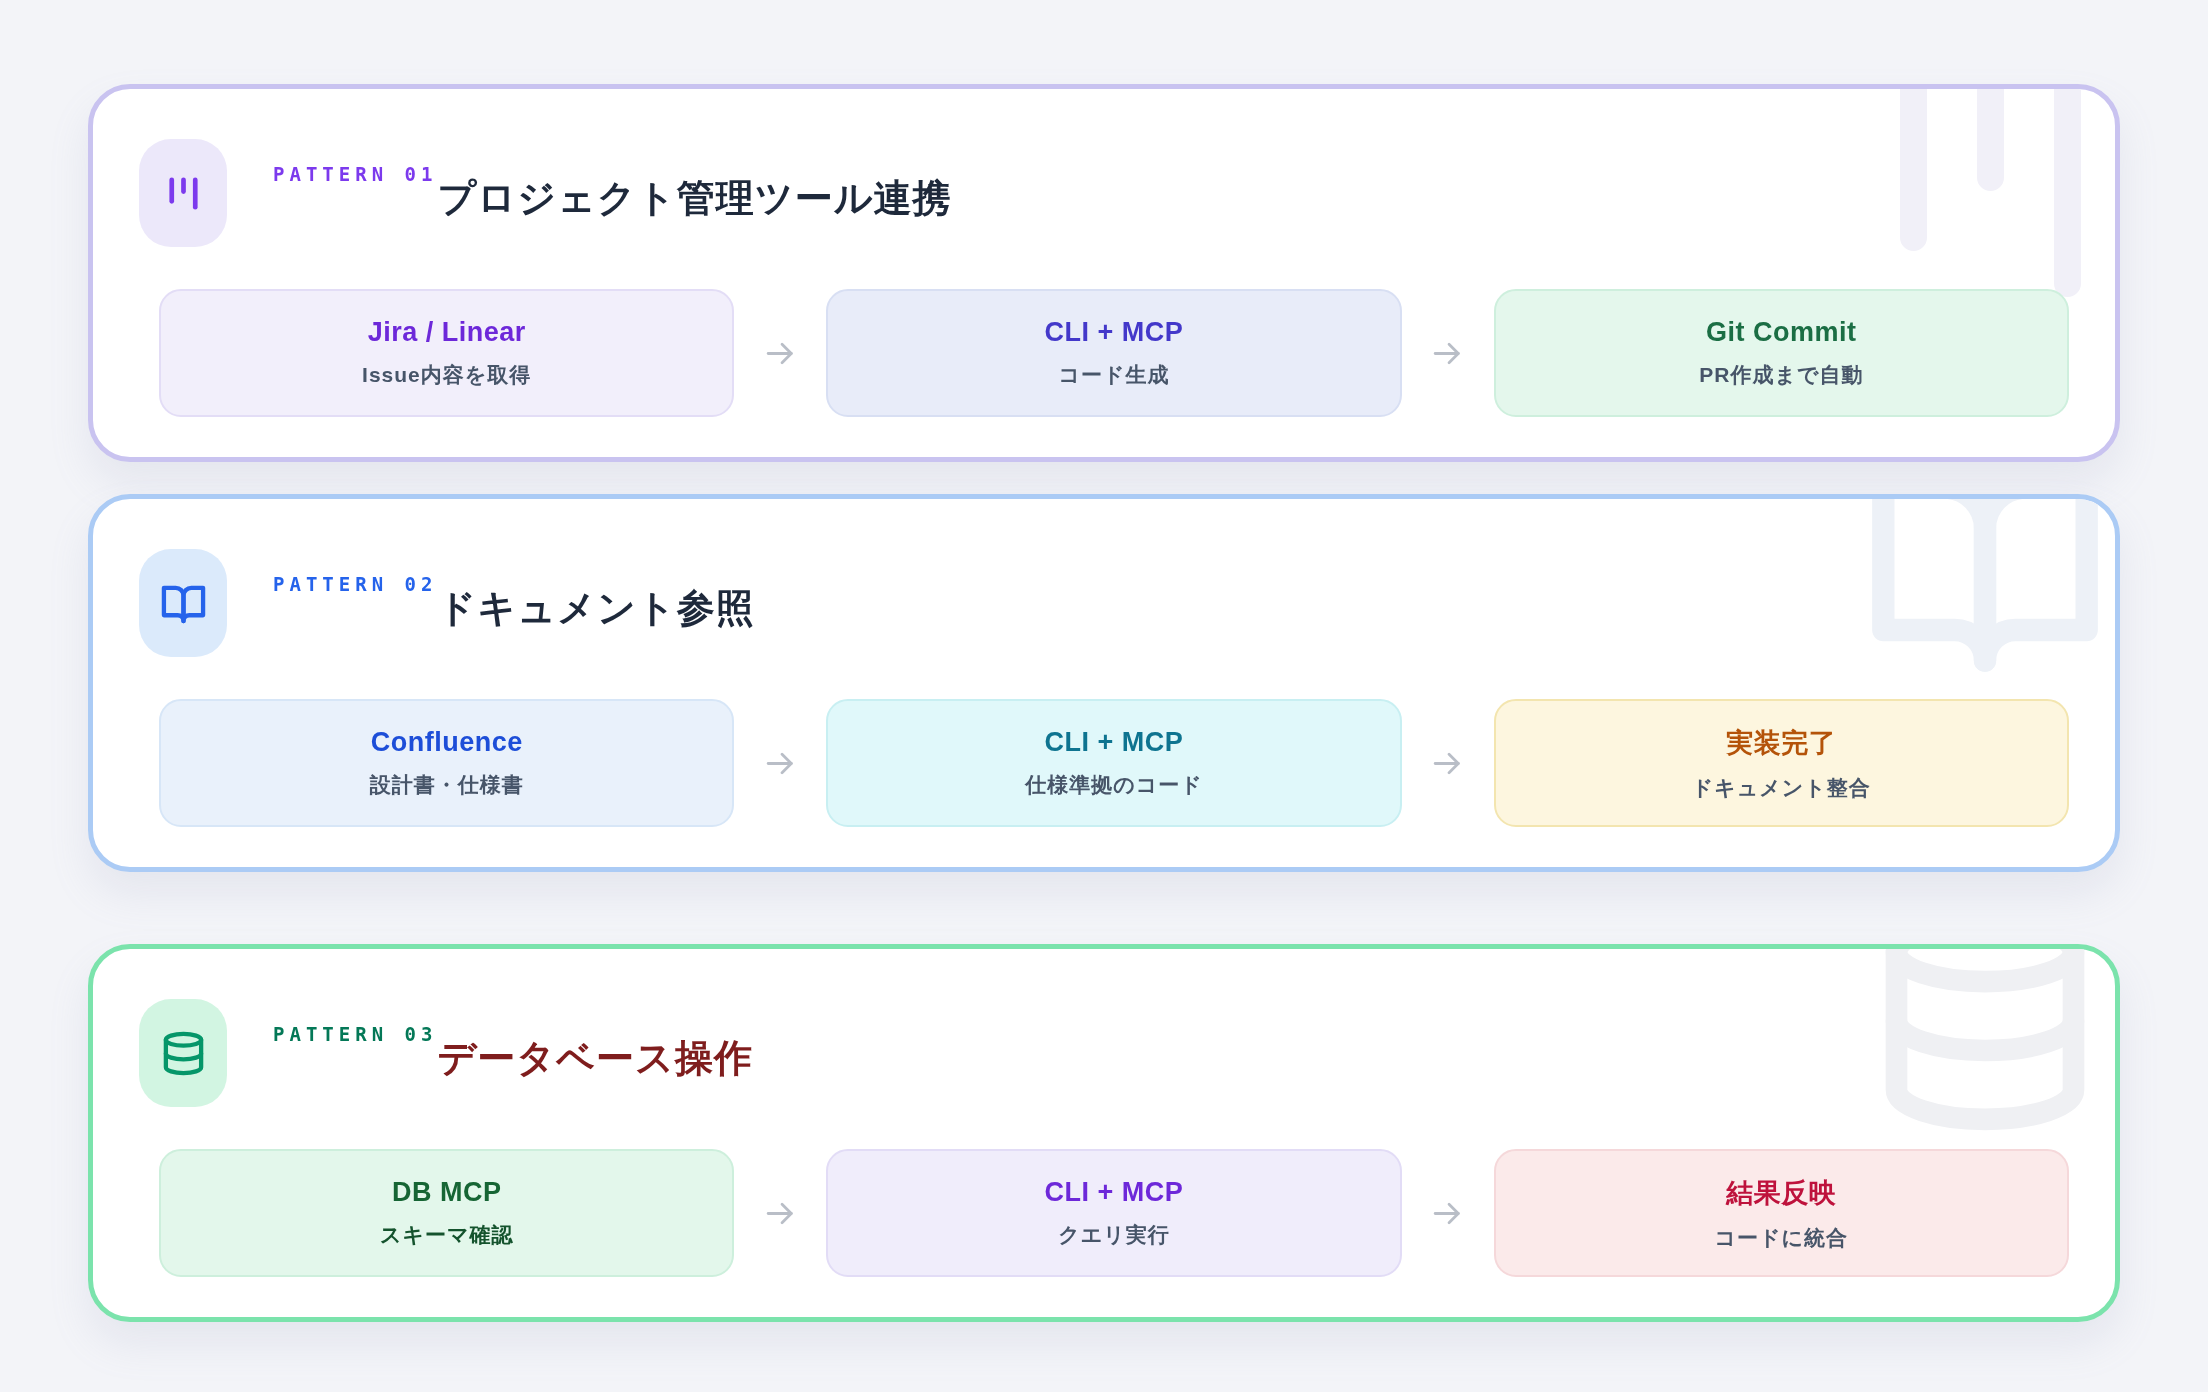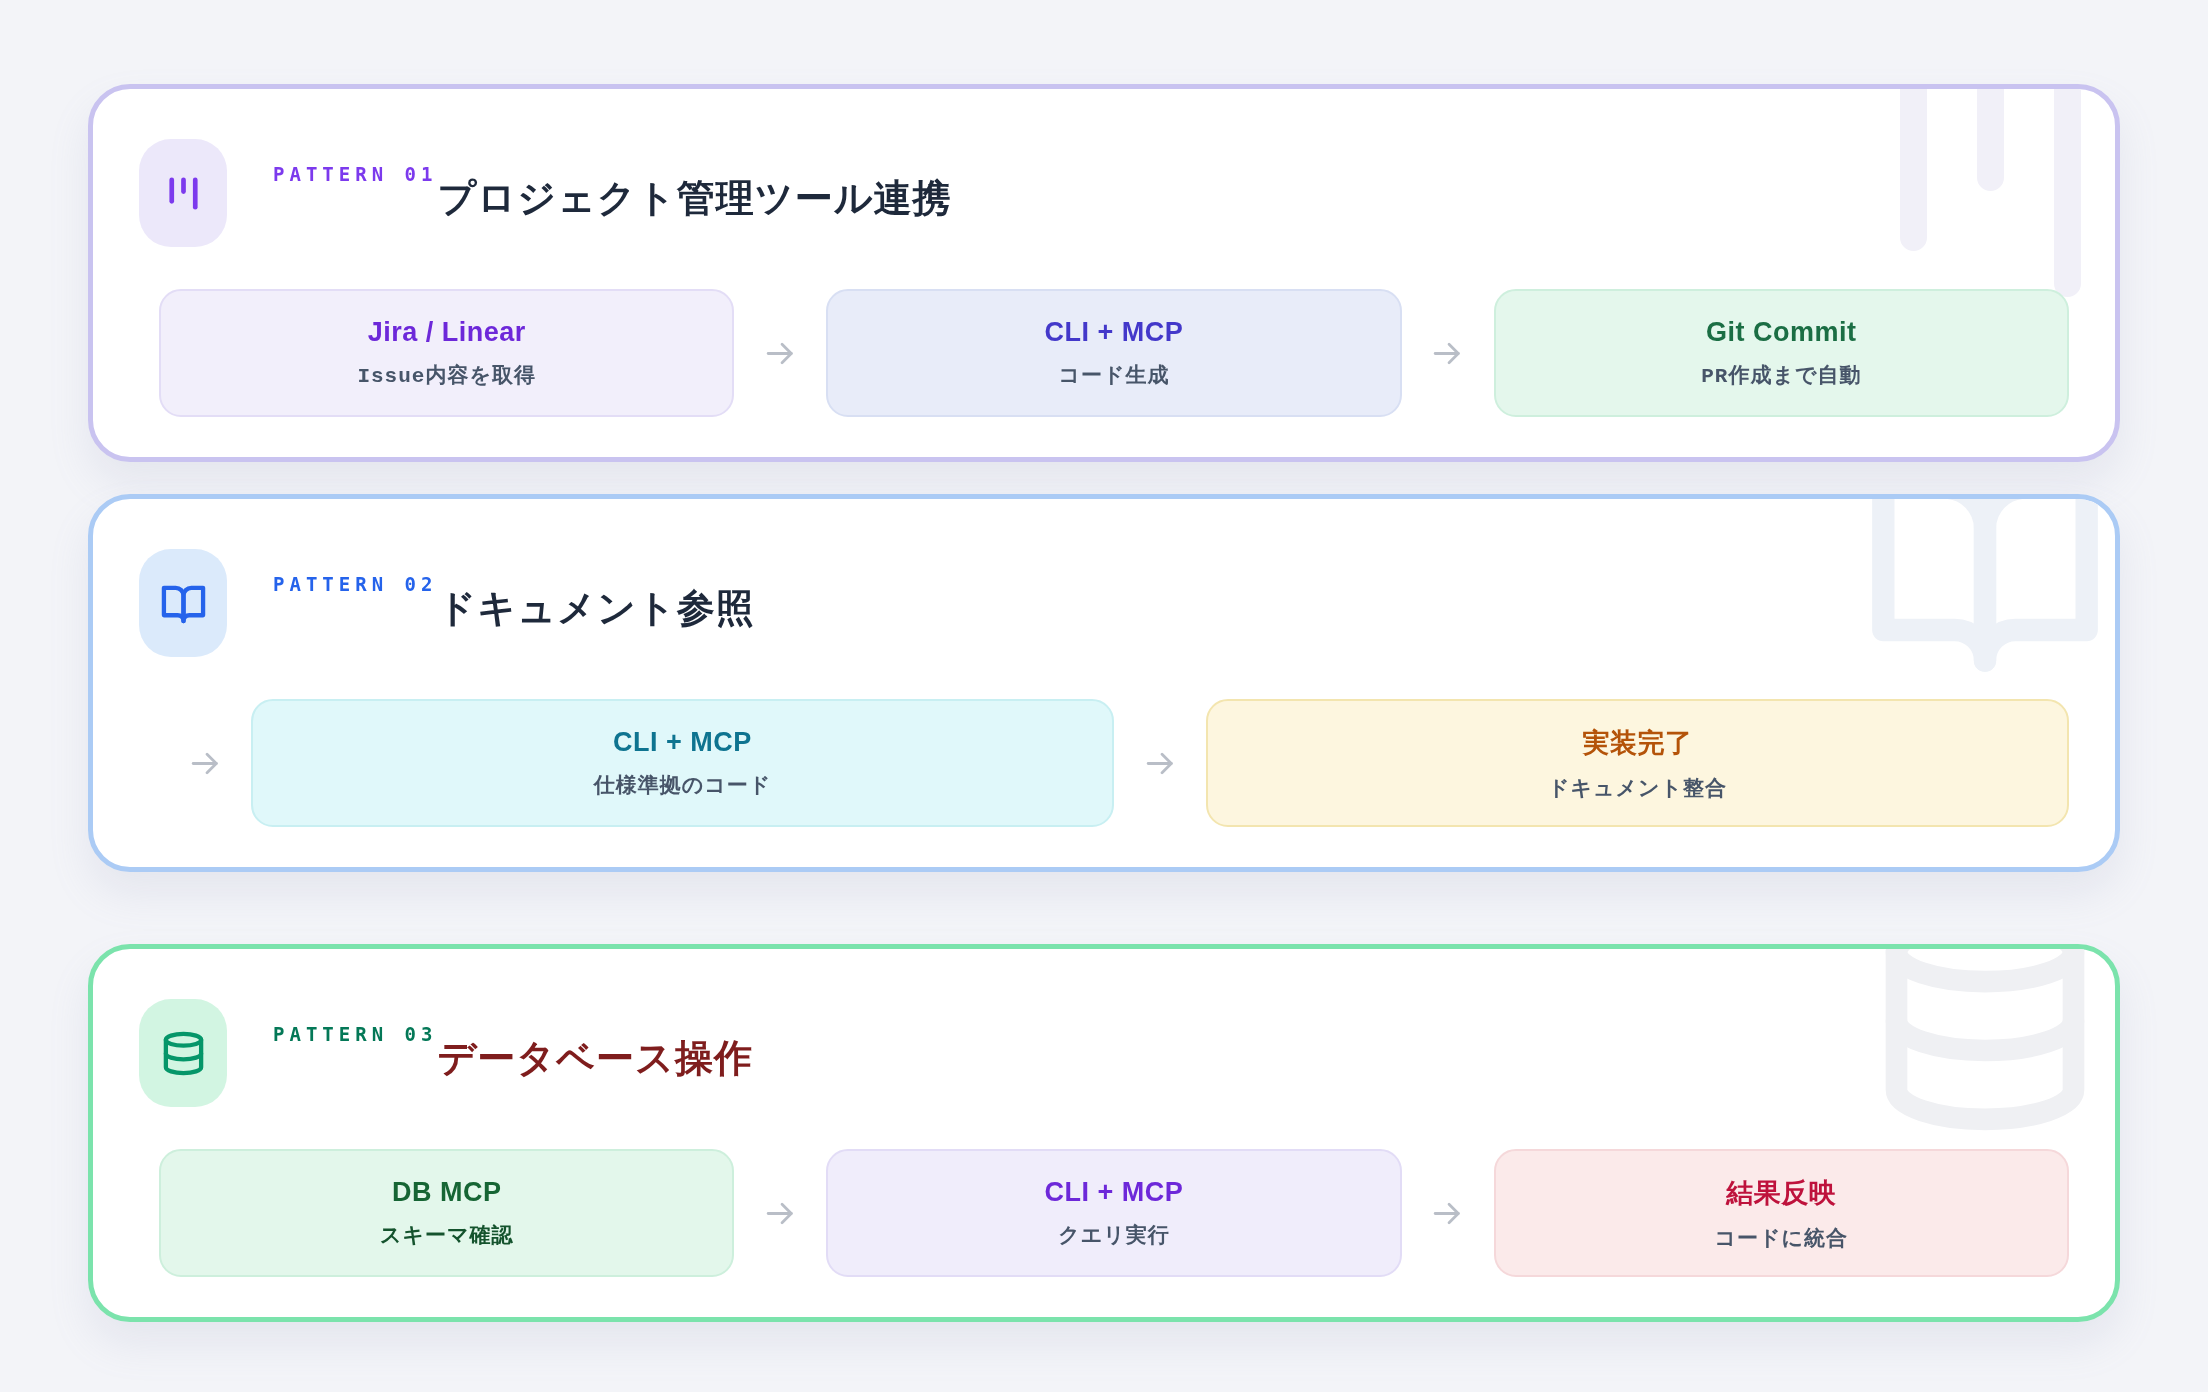--- a/index.html
+++ b/index.html
@@ -32,21 +32,21 @@
   .pattern-title{
     margin:10px 0 0 0;font-size:38px;font-weight:800;color:#1E293B;letter-spacing:1px;
   }
   .flow{display:flex;align-items:center;margin-top:42px;position:relative;z-index:2;margin-left:20px;}
   .step{
     flex:1 1 0;height:128px;border-radius:22px;border:2px solid transparent;
     box-sizing:border-box;display:flex;flex-direction:column;
     align-items:center;justify-content:center;gap:13px;
   }
   .step-title{font-size:27px;font-weight:800;letter-spacing:.5px;}
-  .step-sub{font-size:21px;font-weight:600;color:#475569;letter-spacing:1px;font-family:Liberation Mono, monospace;}
+  .step-sub{font-size:21px;font-weight:600;color:#475569;letter-spacing:1px;}
   .arrow{flex:0 0 92px;display:flex;align-items:center;justify-content:center;}
   .arrow svg{width:37px;height:37px;display:block;}
   
   .wm{position:absolute;pointer-events:none;z-index:1;}
   .wm-kanban{top:-22px;right:34px;display:flex;gap:50px;}
   .wm-kanban .bar{width:27px;border-radius:14px;}
   .wm-kanban .bar:nth-child(1){height:184px;}
   .wm-kanban .bar:nth-child(2){height:124px;}
   .wm-kanban .bar:nth-child(3){height:230px;}
   .wm-book{top:-52px;right:8px;width:244px;height:244px;}
@@ -121,20 +121,24 @@
             <path d="M2 4h6a4 4 0 0 1 4 4v13a3 3 0 0 0-3-3H2z"></path>
             <path d="M22 4h-6a4 4 0 0 0-4 4v13a3 3 0 0 1 3-3h7z"></path>
           </svg>
         </div>
         <div class="heading">
           <div class="pattern-label" style="color: rgb(37, 99, 235);">PATTERN 02</div>
           <h2 class="pattern-title" style="color: rgb(30, 41, 59);">ドキュメント参照</h2>
         </div>
       </header>
       <div class="flow">
+        <div class="step" style="background: rgb(233, 241, 251); border-color: rgb(215, 230, 247);">
+          <div class="step-title" style="color: rgb(29, 78, 216);">Confluence</div>
+          <div class="step-sub" style="color: rgb(71, 85, 105);">設計書・仕様書</div>
+        </div>
         <div class="arrow" style="color: rgb(185, 190, 199);">
           <svg viewBox="0 0 24 24" fill="none" stroke="currentColor" stroke-width="1.8" stroke-linecap="round" stroke-linejoin="round">
               <path d="M4 12h15"></path>
               <path d="m13 6 6 6-6 6"></path>
             </svg>
         </div>
         <div class="step" style="background: rgb(224, 248, 250); border-color: rgb(200, 239, 242);">
           <div class="step-title" style="color: rgb(14, 116, 144);">CLI + MCP</div>
           <div class="step-sub" style="color: rgb(71, 85, 105);">仕様準拠のコード</div>
         </div>

